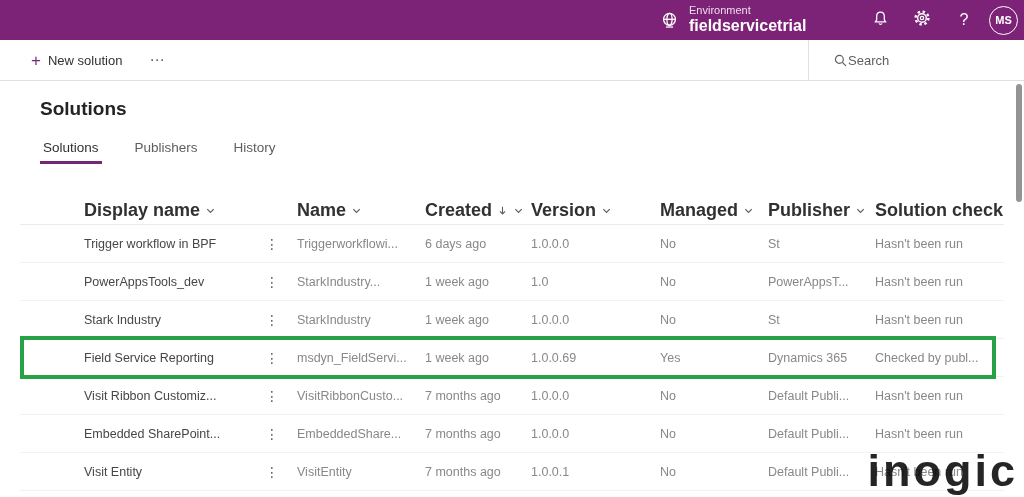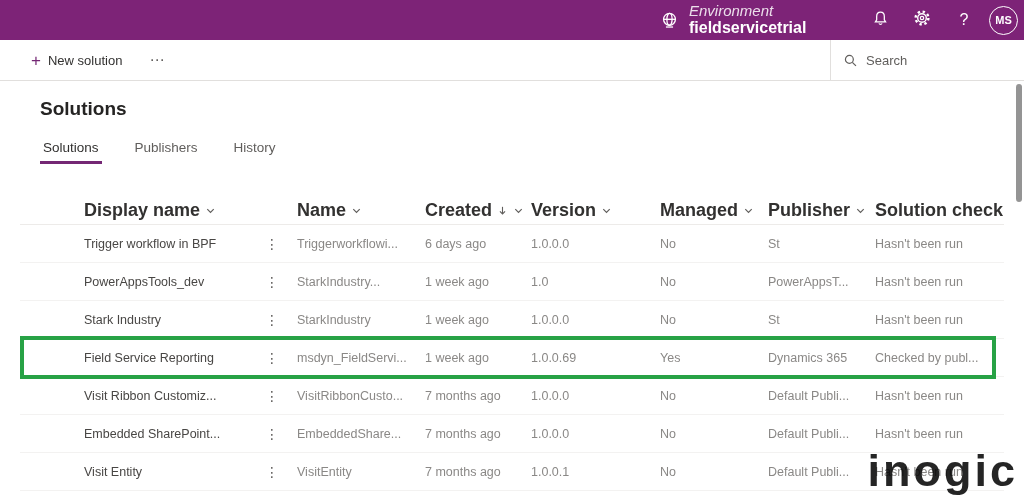--- a/index.html
+++ b/index.html
@@ -13,21 +13,21 @@
   .topbar {
     height:40px; background:#7d2377; color:#fff;
     display:flex; align-items:center; position:relative;
   }
   .env-block {
     position:absolute; left:660px; top:0; height:40px;
     display:flex; align-items:center; gap:10px; cursor:pointer;
   }
   .env-globe { display:flex; align-items:center; }
   .env-text { line-height:1.15; }
-  .env-label { font-size:15px; opacity:.85; display:block;font-style:italic; }
+  .env-label { font-size:11px; opacity:.85; display:block; }
   .env-name { font-size:16px; font-weight:600; display:block; }
   .topbar-right {
     position:absolute; right:6px; top:0; height:40px;
     display:flex; align-items:center; gap:8px;
   }
   .topbar-btn {
     width:34px; height:40px; display:flex; align-items:center;
     justify-content:center; cursor:pointer; color:#fff;
   }
   .help-glyph { font-size:16px; font-weight:400; }
@@ -45,22 +45,22 @@
   .cmd-left { display:flex; align-items:center; padding-left:18px; flex:1; }
   .cmd-item {
     display:flex; align-items:center; gap:7px; padding:0 13px;
     height:100%; cursor:pointer; font-size:13px; color:#323130;
     white-space:nowrap;
   }
   .cmd-ico { color:#742774; display:flex; align-items:center; }
   .cmd-plus { font-size:17px; font-weight:400; line-height:1; }
   .cmd-more { color:#605e5c; font-size:15px; letter-spacing:1px; padding:0 14px; cursor:pointer; }
   .searchbox {
-    width:194px; border-left:1px solid #e1dfdd; display:flex;
-    align-items:center; gap:8px; padding-left:12px;
+    width:216px; border-left:1px solid #e1dfdd; display:flex;
+    align-items:center; padding-left:24px;
   }
   .searchbox input {
     border:none; outline:none; font-size:13px; color:#323130; width:120px;
     font-family:inherit;
   }
   .searchbox input::placeholder { color:#605e5c; }
   .search-ico { color:#605e5c; display:flex; }
 
   
   .content { padding:17px 0 0 40px; }

